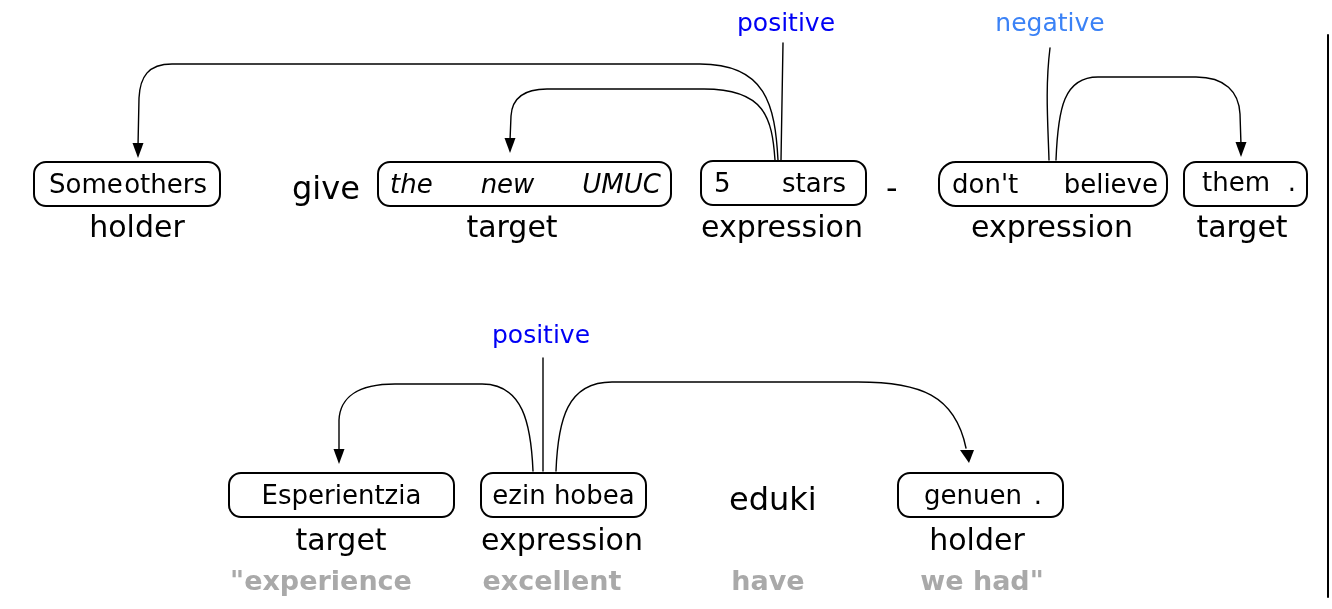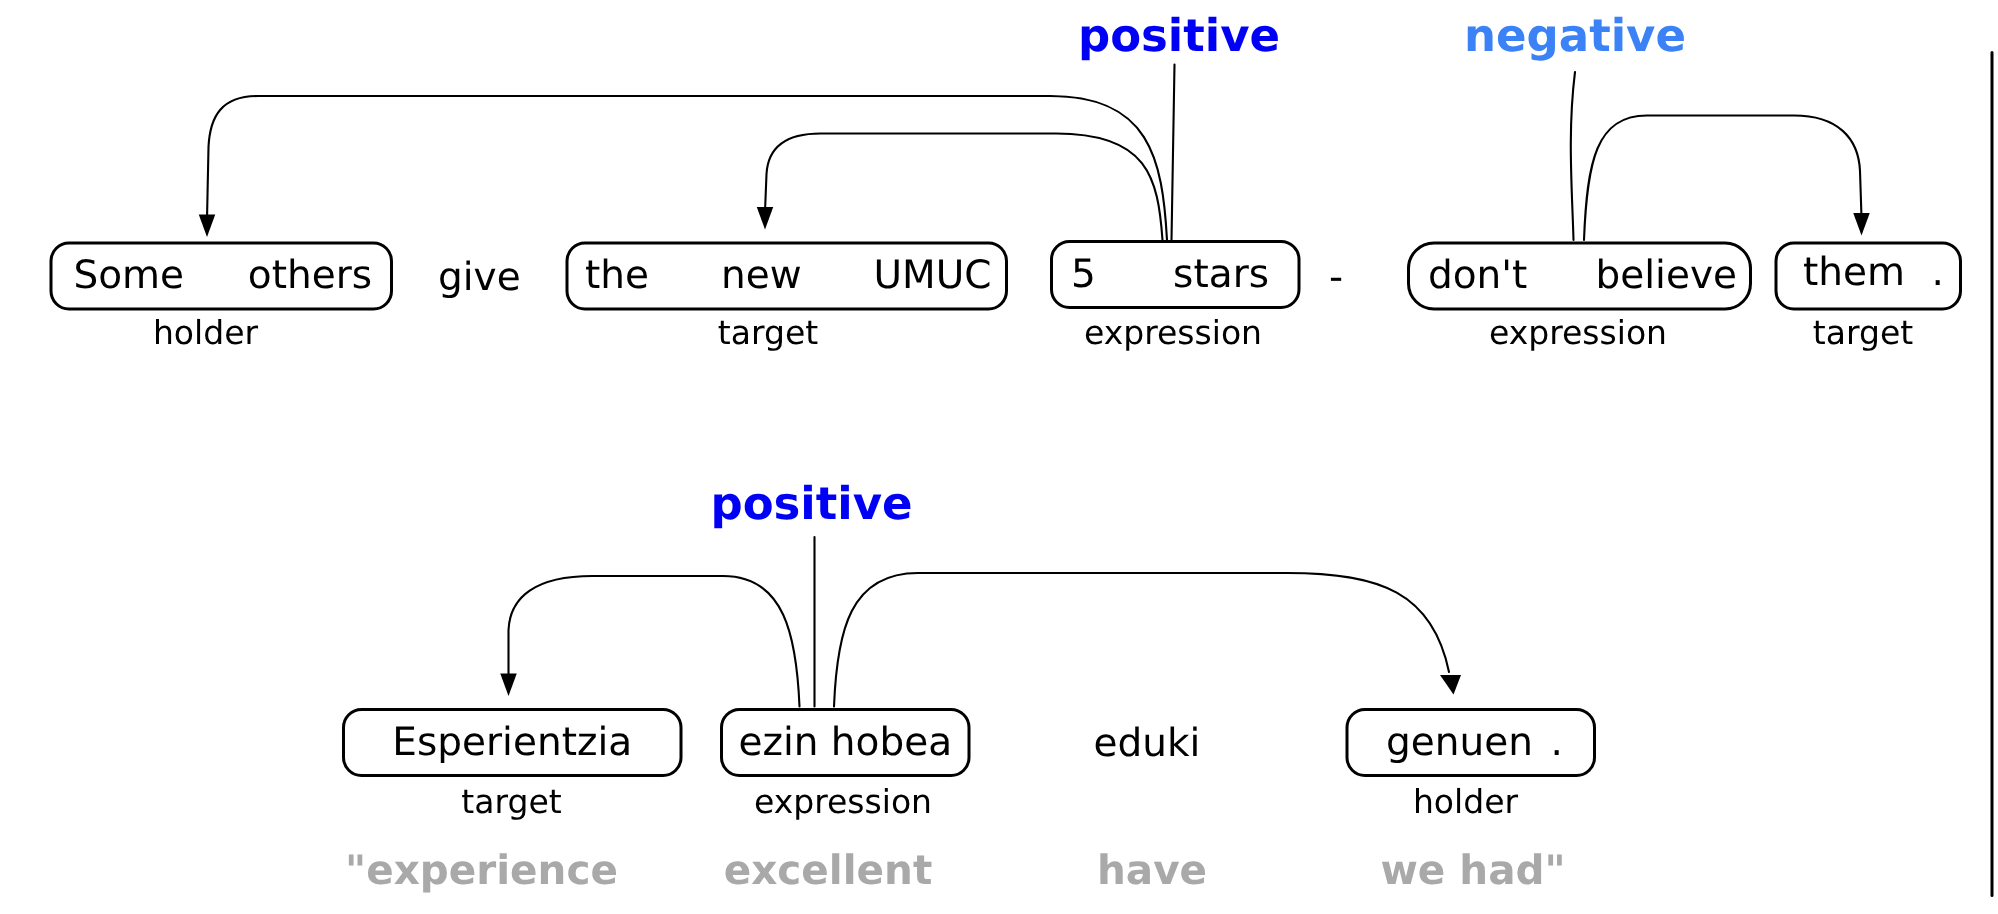--- a/index.html
+++ b/index.html
@@ -10,27 +10,27 @@
   }
   svg.arcs{position:absolute;left:0;top:0;pointer-events:none;}
   .box{
     position:absolute;height:46px;box-sizing:border-box;
     border:2.5px solid #000;border-radius:13px;background:#fff;
     display:flex;align-items:center;justify-content:space-between;
     font-size:26px;line-height:1;
   }
   .box.center{justify-content:center;}
   .word{white-space:pre;}
-  .plain-word{position:absolute;font-size:26px;line-height:1;}
+  .plain-word{position:absolute;font-size:32px;line-height:1;}
   .role{
-    position:absolute;font-size:22px;line-height:1;
+    position:absolute;font-size:30px;line-height:1;
     transform:translateX(-50%);white-space:nowrap;text-align:right;
   }
   .polarity{
-    position:absolute;font-weight:bold;font-size:30px;line-height:1;
+    position:absolute;font-weight:normal;font-size:25px;line-height:1;
     transform:translateX(-50%);white-space:nowrap;
   }
   .polarity.pos{color:#0000f5;}
   .polarity.neg{color:#3b82f6;}
   .gloss{
     position:absolute;font-weight:bold;font-size:27px;line-height:1;
     color:#a9a9a9;transform:translateX(-50%);white-space:nowrap;
   }
 </style>
 </head>
@@ -55,28 +55,28 @@
       <polygon points="510,153 504.5,138 515.5,138"></polygon>
       <polygon points="1241,157 1235.5,142 1246.5,142"></polygon>
       <polygon points="339,464 333.5,449 344.5,449"></polygon>
       <polygon points="969,463 960,450 974,450"></polygon>
     </g>
   </svg>
 
   <span class="polarity pos" style="left:786px;top:10px;">positive</span>
   <span class="polarity neg" style="left:1050px;top:10px;">negative</span>
 
-  <div class="box" style="left:33px;top:161px;width:229px;padding:0 12px 0 14px;">
+  <div class="box" style="left:33px;top:161px;width:188px;padding:0 12px 0 14px;">
     <span class="word">Some</span>
     <span class="word">others</span>
   </div>
 
   <span class="plain-word" style="left:292px;top:172px;">give</span>
 
-  <div class="box" style="left:377px;top:161px;width:295px;padding:0 9px 0 11px;">
+  <div class="box" style="left:377px;top:161px;width:295px;padding:0 9px 0 11px;font-style:italic;">
     <span class="word">the</span>
     <span class="word">new</span>
     <span class="word">UMUC</span>
   </div>
 
   <div class="box" style="left:700px;top:160px;width:167px;padding:0 19px 0 12px;">
     <span class="word">5</span>
     <span class="word">stars</span>
   </div>
 

